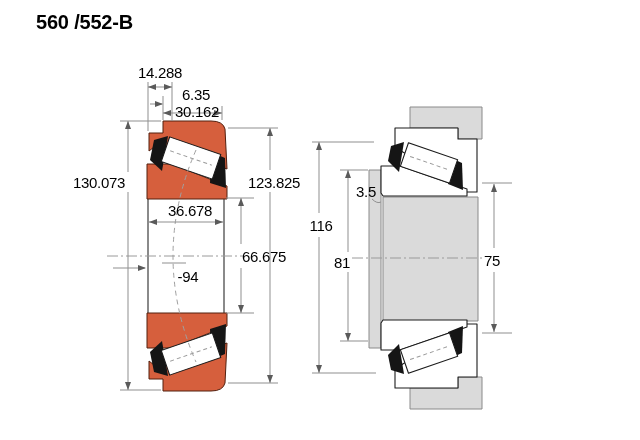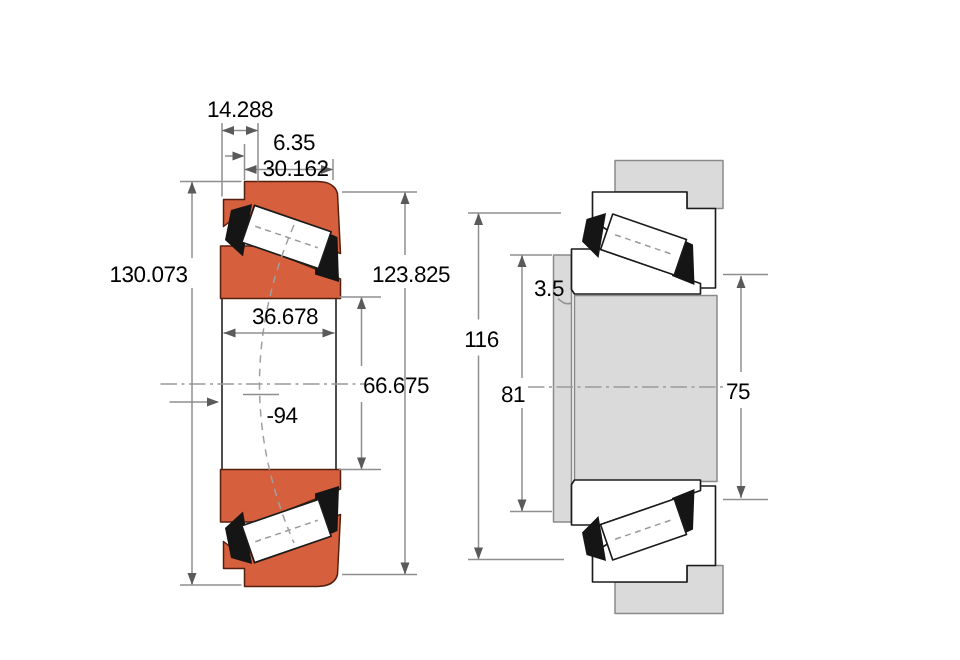--- a/index.html
+++ b/index.html
@@ -20,20 +20,21 @@
   .cline{stroke:#9a9a9a;stroke-width:1;stroke-dasharray:11 3 2 3;fill:none;}
   .dasharc{stroke:#a0a0a0;stroke-width:1;stroke-dasharray:5 4;fill:none;}
   .borel{stroke:#2a2a2a;stroke-width:1.1;}
   .dimtext{font-family:"Liberation Sans",sans-serif;font-size:15px;fill:#000;
            letter-spacing:-0.3px;}
 </style>
 </head>
 <body style="--ring: #d65f3d; --metal: #dadada;">
 
 <div class="stage">
+  <div class="title">560 /552-B</div>
 
   <svg width="640" height="440" viewBox="0 0 640 440">
 
     <g>
 
       <rect x="148" y="199" width="76" height="114" fill="#ffffff" stroke="none"></rect>
       <line class="borel" x1="148" y1="199" x2="148" y2="313"></line>
       <line class="borel" x1="224" y1="199" x2="224" y2="313"></line>
 
       <path class="ring" d="M149,133 L163,133 L163,121 L211,121 Q223,121 225,129 L227,169 L158,144 L149,151 Z"></path>

